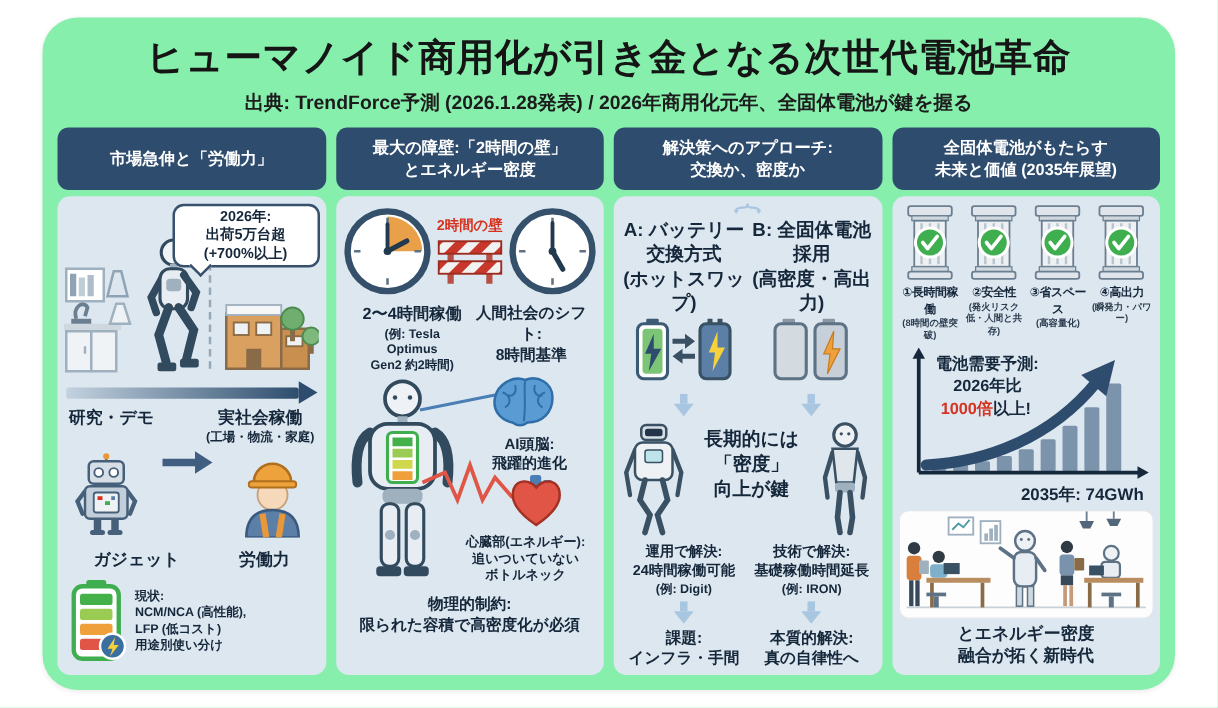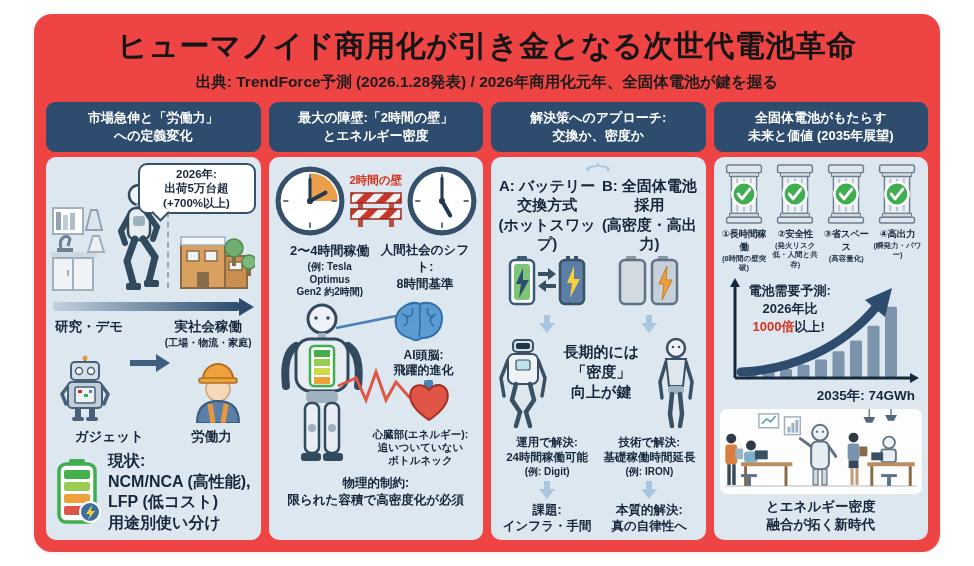--- a/index.html
+++ b/index.html
@@ -1,18 +1,18 @@
 <!DOCTYPE html>
 <html><head>
 <meta charset="utf-8">
 <style>
   html,body{margin:0;padding:0;width:974px;height:566px;background:#fff;
     font-family:"Liberation Sans","DejaVu Sans",sans-serif;overflow:hidden;}
   .poster{position:absolute;left:34px;top:14px;width:906px;height:538px;
-    background:#ef4444;border-radius:18px;box-shadow:0 1px 4px rgba(0,0,0,.08);}
+    background:#86efac;border-radius:28px;box-shadow:0 1px 4px rgba(0,0,0,.08);}
   .title{margin-top:12px;text-align:center;font-size:30px;font-weight:bold;color:#151515;letter-spacing:.5px;}
   .subtitle{margin-top:5px;text-align:center;font-size:15.5px;font-weight:bold;color:#1c1c1c;}
   .cols{display:flex;gap:8px;padding:0 12px;margin-top:9px;height:438px;}
   .col{flex:1;display:flex;flex-direction:column;min-width:0;}
   .col-h{background:#2e4c6d;color:#fff;border-radius:9px;padding:4px 2px;text-align:center;
     font-weight:bold;font-size:13px;line-height:1.35;min-height:42px;display:flex;
     flex-direction:column;justify-content:center;}
   .col-b{background:#dde7f0;border-radius:10px;margin-top:5px;flex:1;padding:6px 5px;
     display:flex;flex-direction:column;align-items:stretch;gap:3px;overflow:hidden;}
   .b{font-weight:bold;color:#15273a;}
@@ -28,21 +28,21 @@
     border-radius:9px;padding:2px 2px;font-size:11.5px;font-weight:bold;color:#15273a;
     text-align:center;line-height:1.25;z-index:3;}
   .bubble:after{content:"";position:absolute;left:14px;bottom:-7px;width:11px;height:11px;
     background:#fff;border-left:2.5px solid #37506b;border-bottom:2.5px solid #37506b;
     transform:rotate(-45deg);}
   .harrow{display:flex;align-items:center;height:16px;padding:0 2px;}
   .harrow .bar{flex:1;height:9px;border-radius:2px;background:linear-gradient(90deg,#c3d2df,#2e4d6e);}
   .harrow .head{width:0;height:0;border-left:15px solid #2e4d6e;border-top:9px solid transparent;
     border-bottom:9px solid transparent;}
   .status-row{display:flex;align-items:center;gap:7px;padding:2px 2px 0 4px;}
-  .status-text{font-size:16px;font-weight:bold;color:#15273a;line-height:1.3;}
+  .status-text{font-size:10px;font-weight:bold;color:#15273a;line-height:1.3;}
   
   .clock-row{display:flex;justify-content:space-between;align-items:center;padding:2px 0;}
   .wall-mid{display:flex;flex-direction:column;align-items:center;gap:1px;}
   .wall-label{color:#d6321f;font-size:11.5px;font-weight:bold;white-space:nowrap;}
   .clock-lbls{display:flex;justify-content:space-between;padding:0 1px;margin-left:12px;}
   .clock-lbls .stack{text-align:center;}
   .anatomy{position:relative;height:170px;}
   .abs{position:absolute;}
   .brain-lbl{left:102px;top:46px;width:96px;text-align:center;font-size:12px;font-weight:bold;color:#15273a;line-height:1.25;}
   .heart-lbl{left:92px;top:126px;width:110px;text-align:center;font-size:10.5px;font-weight:bold;color:#15273a;line-height:1.25;}
@@ -77,21 +77,20 @@
 
 <div class="poster">
   <div class="title">ヒューマノイド商用化が引き金となる次世代電池革命</div>
   <div class="subtitle">出典: TrendForce予測 (2026.1.28発表) / 2026年商用化元年、全固体電池が鍵を握る</div>
 
   <div class="cols">
 
     <section class="col">
       <header class="col-h">
         <div>市場急伸と「労働力」</div>
-        <div>への定義変化</div>
       </header>
       <div class="col-b">
         <div class="scene1">
           <svg class="abs" style="left:0;bottom:2px" width="56" height="88" viewBox="0 0 56 88">
             <rect x="2" y="2" width="30" height="26" fill="#fff" stroke="#9fb0bf" stroke-width="2"></rect>
             <rect x="5" y="6" width="5" height="18" fill="#8fa3b5"></rect>
               <rect x="12" y="9" width="5" height="15" fill="#c0ccd6"></rect>
               <rect x="19" y="7" width="5" height="17" fill="#aebccb"></rect>
             <polygon points="40,4 46,4 51,24 35,24" fill="#dce6ee" stroke="#8fa3b5" stroke-width="2"></polygon>
             <rect x="0" y="46" width="46" height="5" fill="#cfd8df"></rect>

